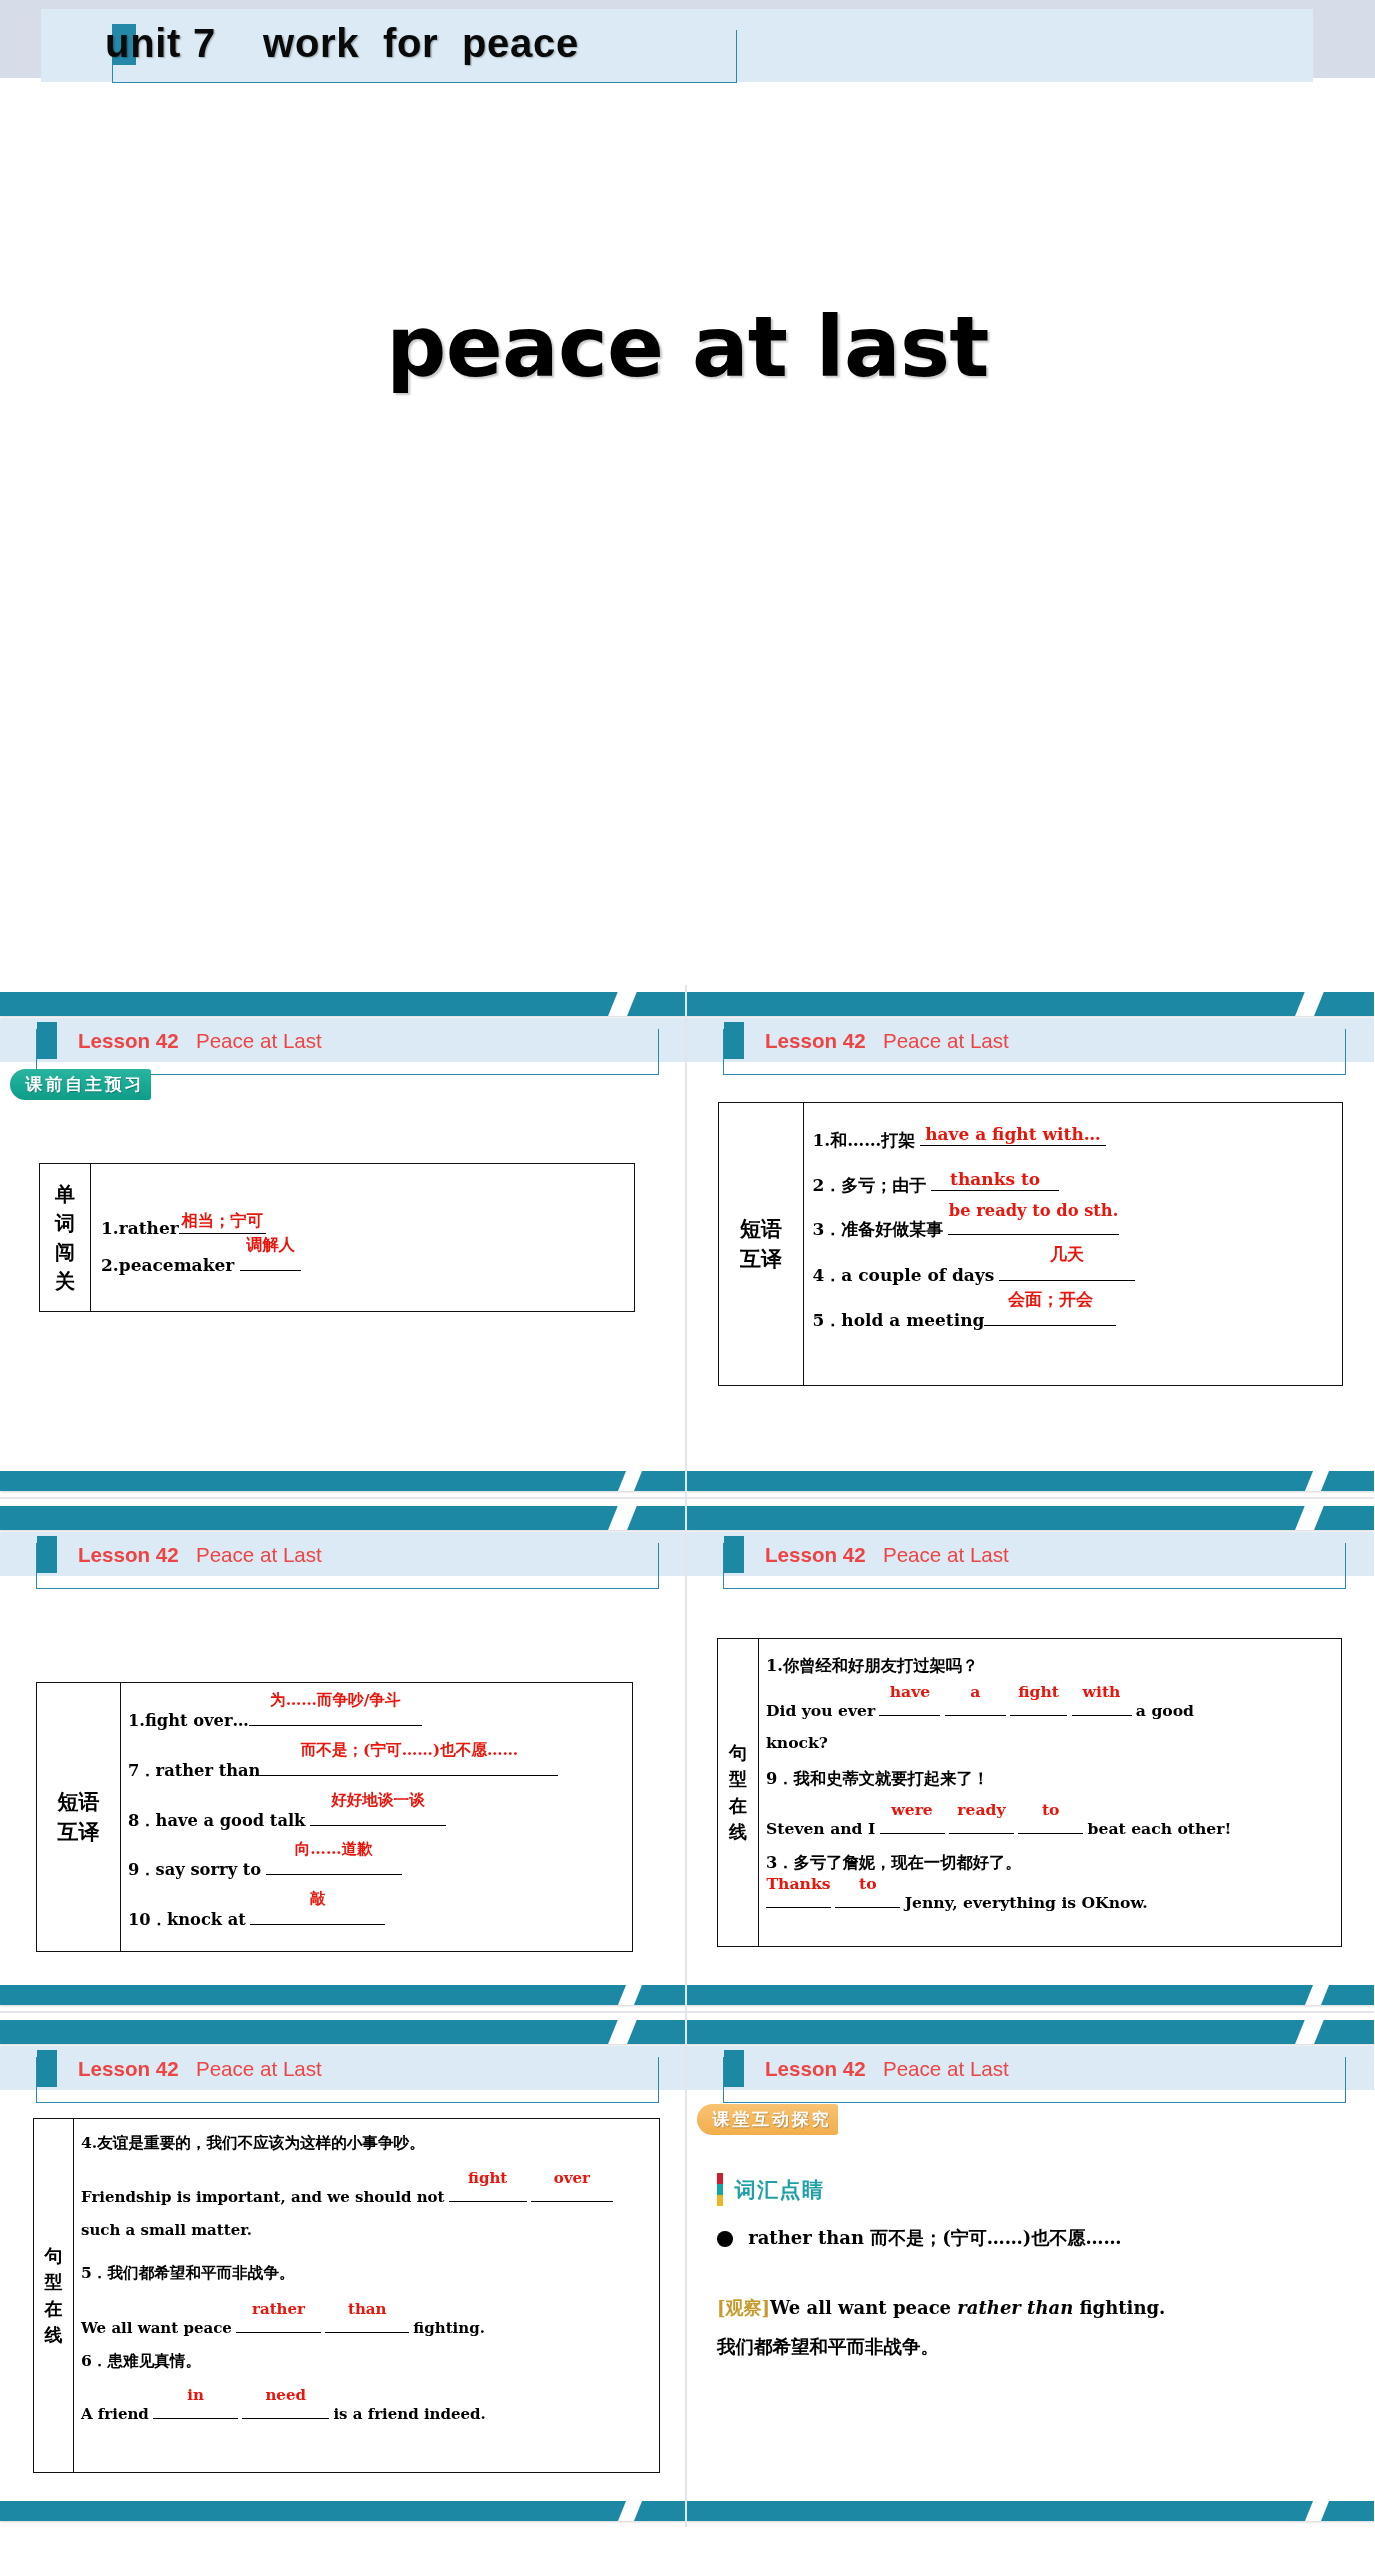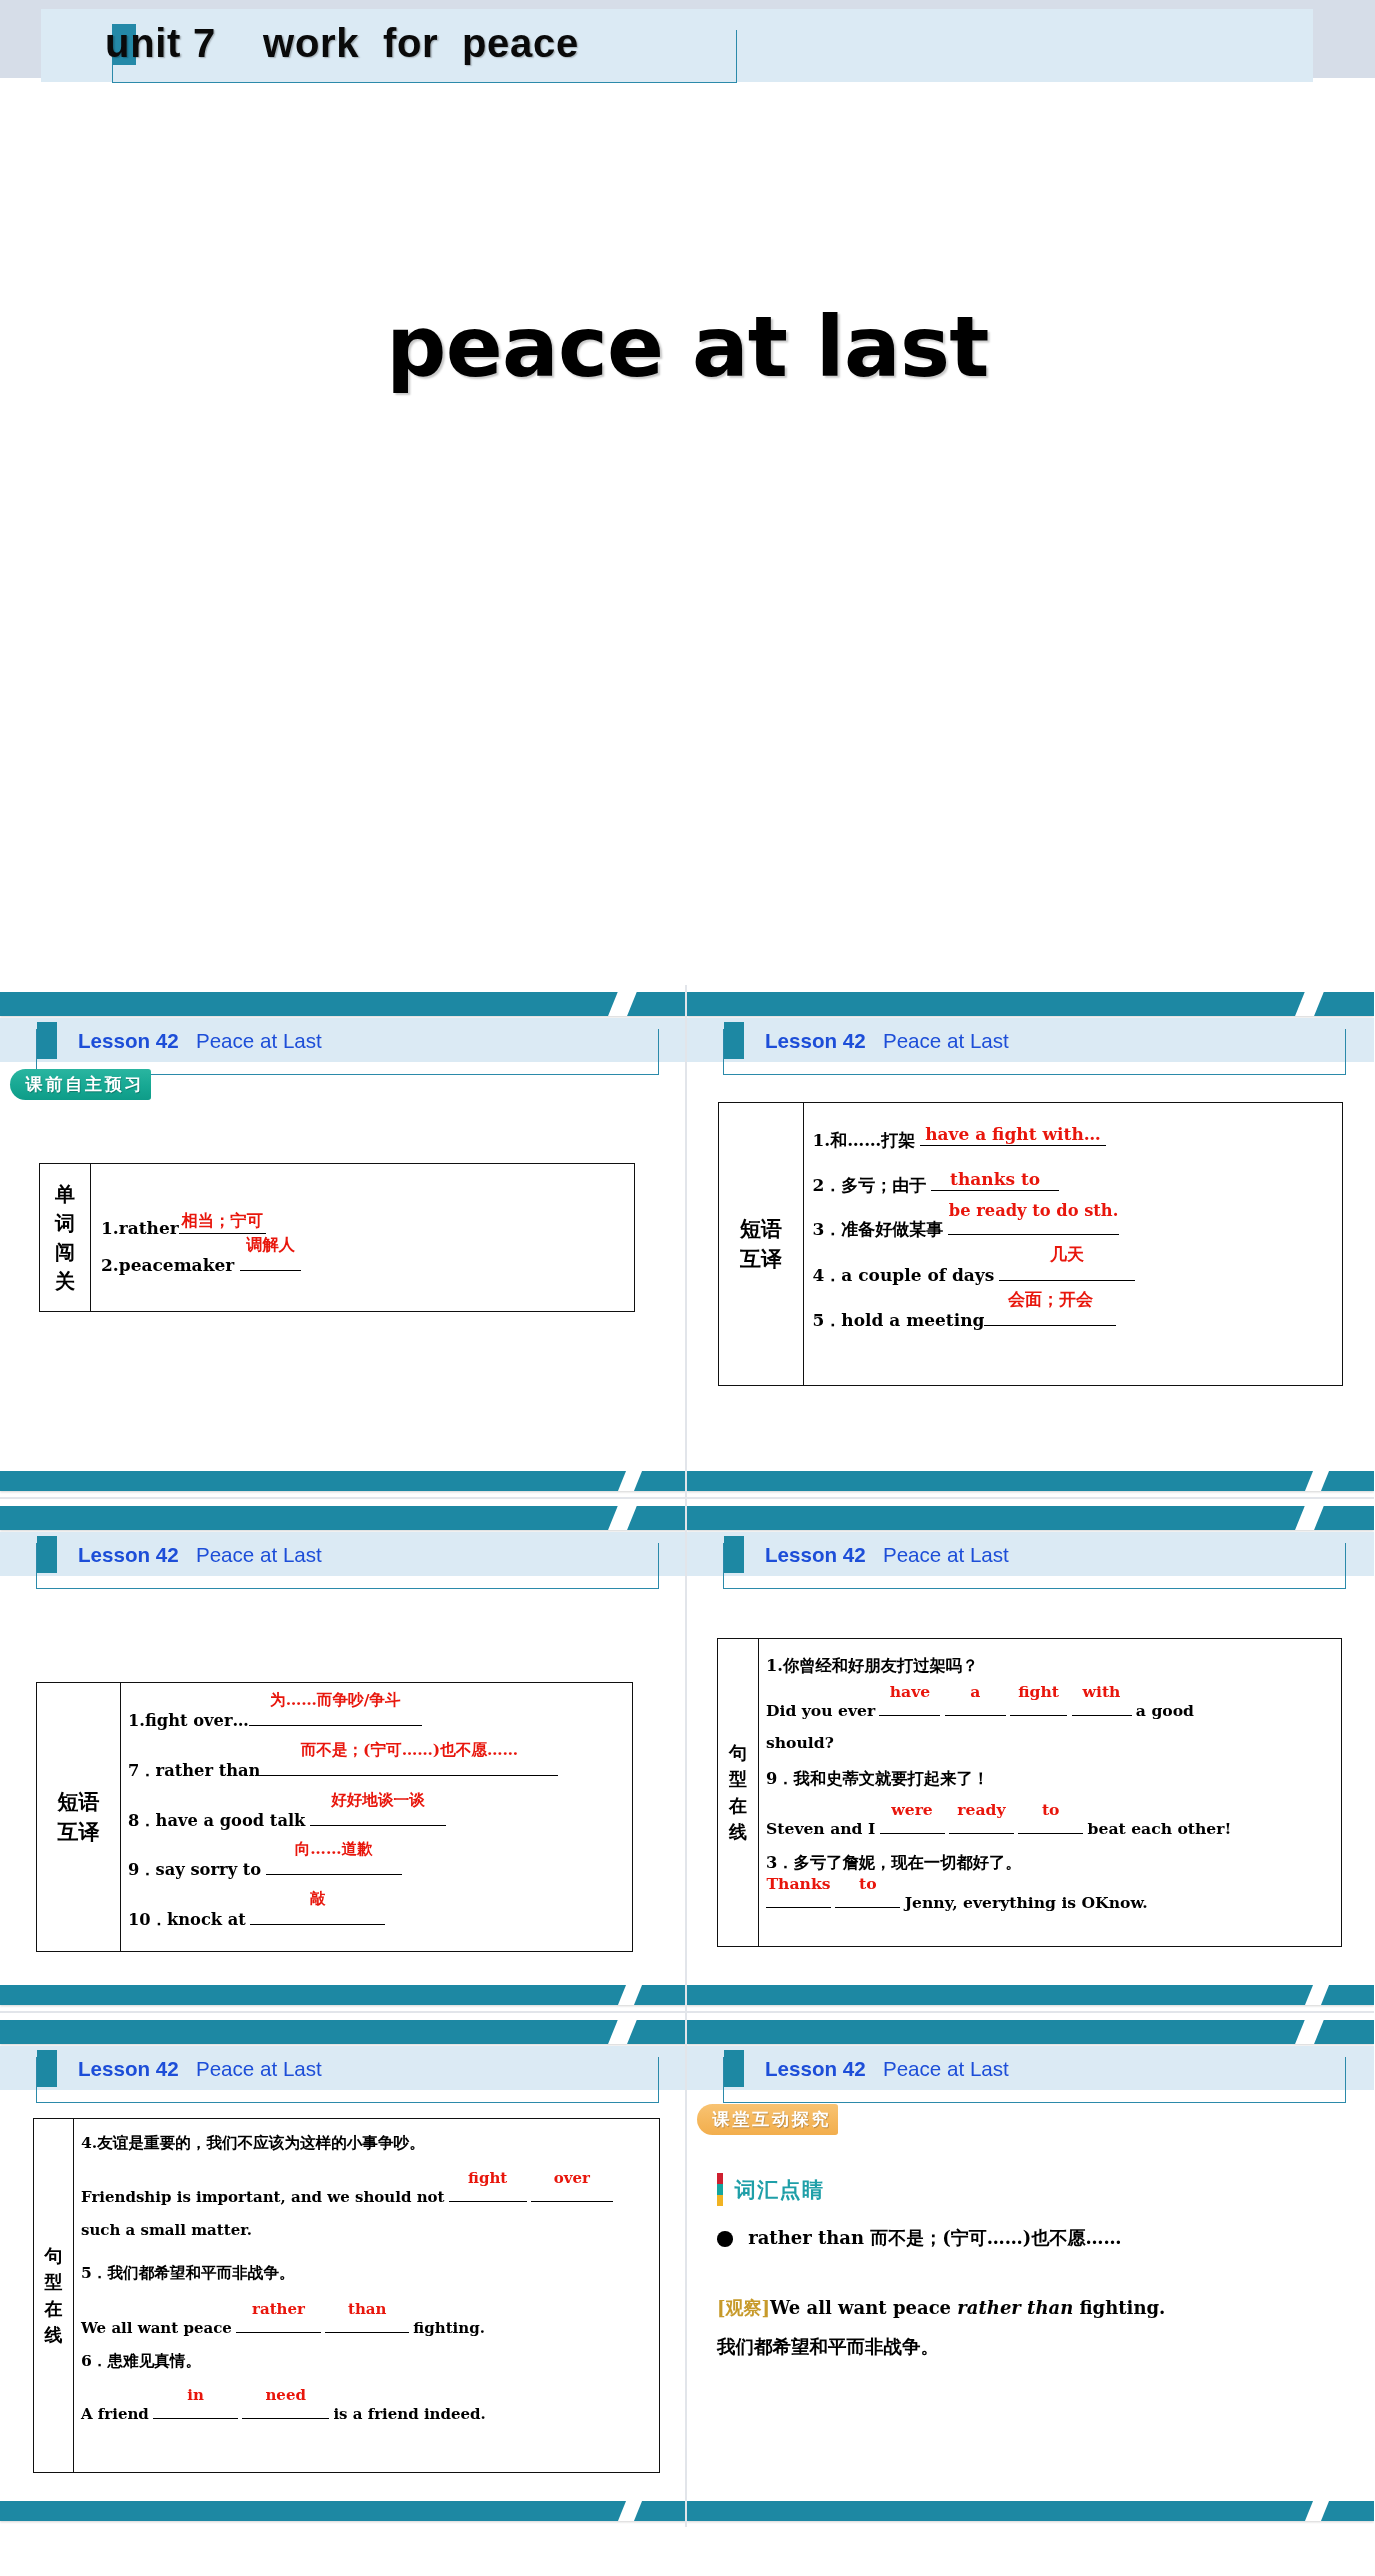--- a/index.html
+++ b/index.html
@@ -134,21 +134,21 @@
     position: absolute;
     left: 37px; top: 37px;
     width: 20px; height: 37px;
     background: #1d88a3;
   }
   .hdr-title {
     position: absolute;
     left: 78px; top: 44px;
     font-family: "Liberation Sans", sans-serif;
     font-size: 20.6px;
-    color: #1d4ed8;
+    color: #ef4444;
     white-space: pre;
   }
   .hdr-title b { font-weight: 700; }
   .hdr-title .light { font-weight: 400; }
 
   
   .ftr-band {
     position: absolute;
     left: 0; bottom: 5.7px;
     width: 687px; height: 20px;
@@ -414,21 +414,21 @@
         <div class="tbl-body">
           <div class="line cn" style="left:7px; top:15.6px; font-size:16.3px;">1.你曾经和好朋友打过架吗？</div>
           <div class="line" style="left:7px; top:58px; font-size:15.6px;">
             <span class="en">Did you ever</span>
             <span class="blank" style="width:61px;height:18.5px;"><span class="ans up" style="font-size:15.6px;">have</span></span>
             <span class="blank" style="width:61px;height:18.5px;"><span class="ans up" style="font-size:15.6px;">a</span></span>
             <span class="blank" style="width:57px;height:18.5px;"><span class="ans up" style="font-size:15.6px;">fight</span></span>
             <span class="blank" style="width:60px;height:18.5px;"><span class="ans up" style="font-size:15.6px;">with</span></span>
             <span class="en">a good</span>
           </div>
-          <div class="line en" style="left:7px; top:94px; font-size:15.6px;">should?</div>
+          <div class="line en" style="left:7px; top:94px; font-size:15.6px;">knock?</div>
           <div class="line cn" style="left:7px; top:129px; font-size:16.3px;">9．我和史蒂文就要打起来了！</div>
           <div class="line" style="left:7px; top:176px; font-size:15.6px;">
             <span class="en">Steven and I</span>
             <span class="blank" style="width:65px;height:18.5px;"><span class="ans up" style="font-size:15.6px;">were</span></span>
             <span class="blank" style="width:65px;height:18.5px;"><span class="ans up" style="font-size:15.6px;">ready</span></span>
             <span class="blank" style="width:65px;height:18.5px;"><span class="ans up" style="font-size:15.6px;">to</span></span>
             <span class="en">beat each other!</span>
           </div>
           <div class="line cn" style="left:7px; top:213px; font-size:16.3px;">3．多亏了詹妮，现在一切都好了。</div>
           <div class="line" style="left:7px; top:250px; font-size:15.6px;">

